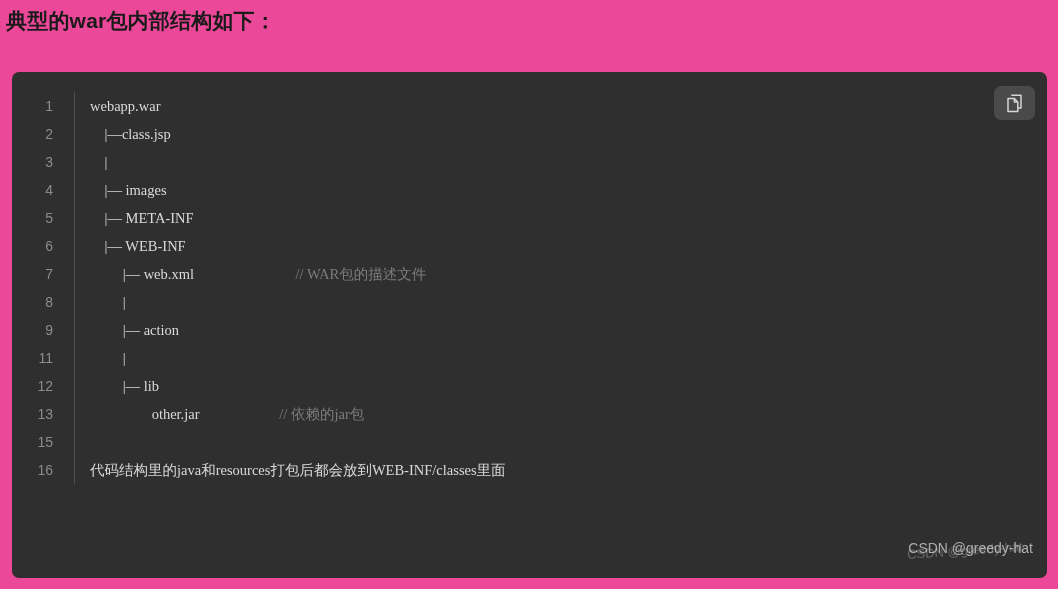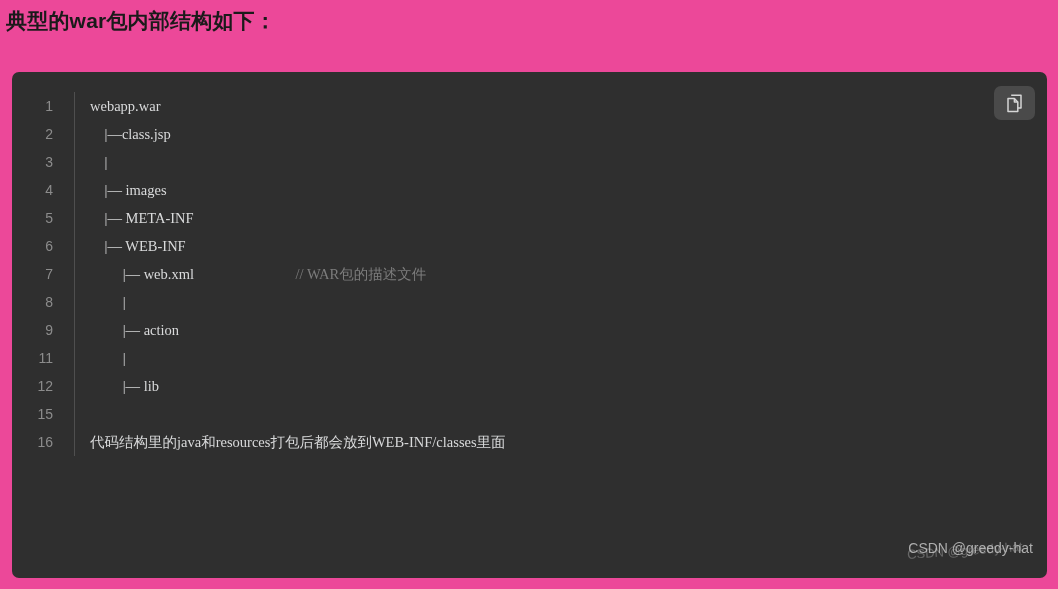--- a/index.html
+++ b/index.html
@@ -161,20 +161,21 @@
           <div class="code-line"><span class="ln">2</span><span class="gutter-sep"></span><span class="code-text"><span>    |—class.jsp</span></span></div>
           <div class="code-line"><span class="ln">3</span><span class="gutter-sep"></span><span class="code-text"><span>    |</span></span></div>
           <div class="code-line"><span class="ln">4</span><span class="gutter-sep"></span><span class="code-text"><span>    |— images</span></span></div>
           <div class="code-line"><span class="ln">5</span><span class="gutter-sep"></span><span class="code-text"><span>    |— META-INF</span></span></div>
           <div class="code-line"><span class="ln">6</span><span class="gutter-sep"></span><span class="code-text"><span>    |— WEB-INF</span></span></div>
           <div class="code-line"><span class="ln">7</span><span class="gutter-sep"></span><span class="code-text"><span>         |— web.xml</span><span>                            </span><span class="cmt">// WAR包的描述文件</span></span></div>
           <div class="code-line"><span class="ln">8</span><span class="gutter-sep"></span><span class="code-text"><span>         |</span></span></div>
           <div class="code-line"><span class="ln">9</span><span class="gutter-sep"></span><span class="code-text"><span>         |— action</span></span></div>
           <div class="code-line"><span class="ln">11</span><span class="gutter-sep"></span><span class="code-text"><span>         |</span></span></div>
           <div class="code-line"><span class="ln">12</span><span class="gutter-sep"></span><span class="code-text"><span>         |— lib</span></span></div>
+          <div class="code-line"><span class="ln">13</span><span class="gutter-sep"></span><span class="code-text"><span>                 other.jar</span><span>                      </span><span class="cmt">// 依赖的jar包</span></span></div>
           <div class="code-line"><span class="ln">15</span><span class="gutter-sep"></span><span class="code-text"><span></span></span></div>
           <div class="code-line"><span class="ln">16</span><span class="gutter-sep"></span><span class="code-text"><span>代码结构里的java和resources打包后都会放到WEB-INF/classes里面</span></span></div>
         </div>
     </div>
 
     <div class="copy-btn">
       <span>
         <svg width="17" height="19" viewBox="0 0 17 19" fill="none" xmlns="http://www.w3.org/2000/svg">
           <path d="M5.2 1.2 H15 V14 H11.8" stroke="#d6d6d6" stroke-width="1.5" fill="none" stroke-linejoin="round"></path>
           <path d="M2 4.6 H8.4 L11.8 8.0 V17.4 H2 Z" stroke="#d6d6d6" stroke-width="1.5" fill="none" stroke-linejoin="round"></path>

